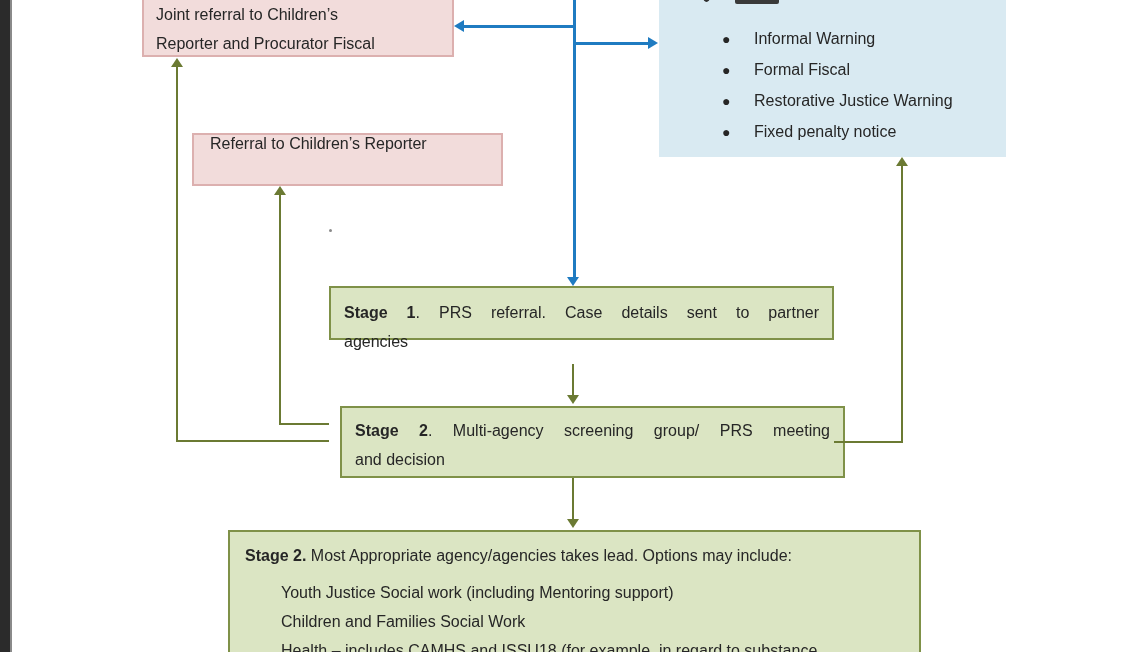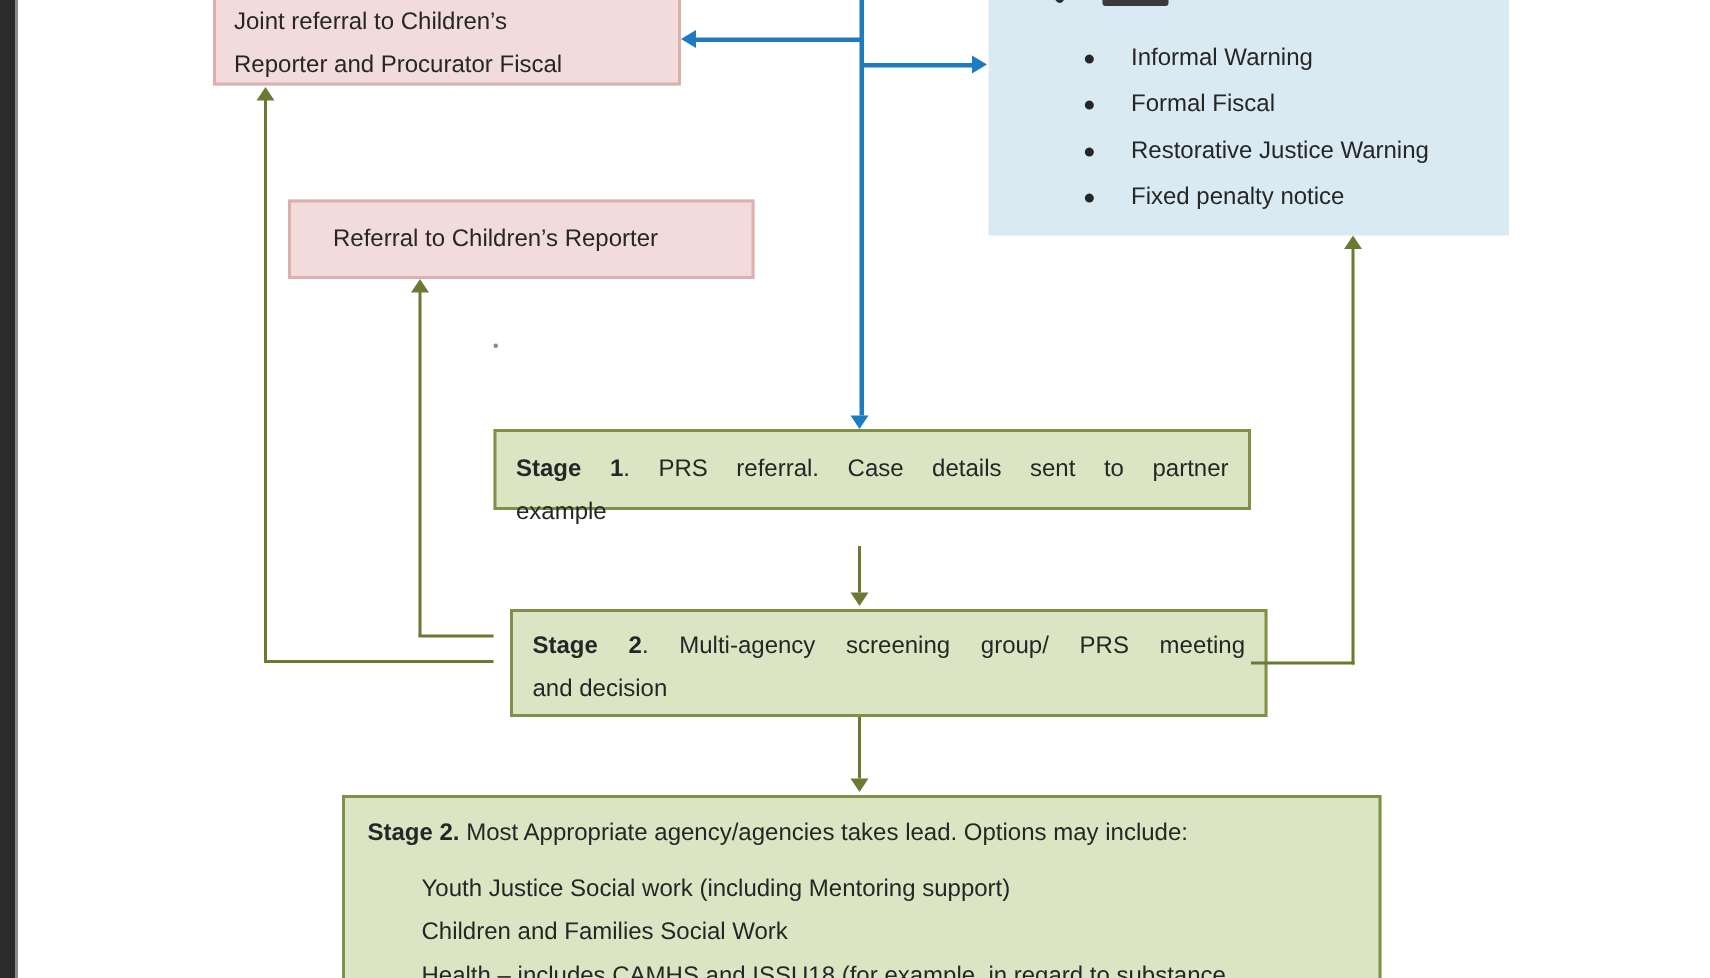--- a/index.html
+++ b/index.html
@@ -17,21 +17,21 @@
     color:var(--text);
   }
   .abs{position:absolute;}
   
   .page-edge{left:0;top:0;width:10px;height:652px;background:var(--left-strip);border-right:2px solid var(--strip-edge);}
   
   .pinkbox{background:var(--pink-fill);border:2px solid var(--pink-border);box-sizing:border-box;font-size:16px;}
   .bluebox{background:var(--blue-fill);box-sizing:border-box;font-size:16px;}
   .greenbox{background:var(--green-fill);border:2px solid var(--green-border);box-sizing:border-box;font-size:16px;}
   .joint{left:142px;top:-14px;width:312px;height:71px;padding:12px 0 0 12px;line-height:29px;}
-  .referral{left:192px;top:133px;width:311px;height:53px;display:flex;align-items:center;padding-left:28px;}
+  .referral{left:192px;top:133px;width:311px;height:53px;display:flex;padding-left:16px;}
   .outcomes{left:659px;top:-46px;width:347px;height:203px;overflow:hidden;}
   .outcomes ul{list-style:none;margin:16px;padding:0;position:absolute;left:0;top:53px;width:100%;}
   .outcomes li{height:31px;line-height:31px;padding-left:47px;white-space:nowrap;}
   .outcomes .blt{display:inline-block;width:32px;font-size:14px;}
   .frag-dot{left:44px;top:38px;width:7px;height:10px;border-radius:50%;background:#2f2f2f;}
   .frag-bar{left:76px;top:41px;width:44px;height:9px;border-radius:2px;background:#3a3a3a;}
   .stage1{left:329px;top:286px;width:505px;height:54px;padding:10px 13px;}
   .stage2{left:329px;top:406px;width:505px;height:72px;padding:8px 13px;margin-left:11px;}
   .stage3{left:228px;top:530px;width:693px;height:150px;padding:14px 15px;}
   .jline{line-height:29px;text-align:justify;text-align-last:justify;}
@@ -72,21 +72,21 @@
   <ul>
     <li><span class="blt">●</span><span>Informal Warning</span></li>
     <li><span class="blt">●</span><span>Formal Fiscal</span></li>
     <li><span class="blt">●</span><span>Restorative Justice Warning</span></li>
     <li><span class="blt">●</span><span>Fixed penalty notice</span></li>
   </ul>
 </div>
 
 <div class="abs greenbox stage1">
   <div class="jline"><b>Stage 1</b><span>. PRS referral. Case details sent to partner</span></div>
-  <div class="nline">example</div>
+  <div class="nline">agencies</div>
 </div>
 
 <div class="abs greenbox stage2">
   <div class="jline"><b>Stage 2</b><span>. Multi-agency screening group/ PRS meeting</span></div>
   <div class="nline">and decision</div>
 </div>
 
 <div class="abs greenbox stage3">
   <div class="s3head"><b>Stage 2.</b><span> Most Appropriate agency/agencies takes lead. Options may include:</span></div>
   <div class="s3opts">

